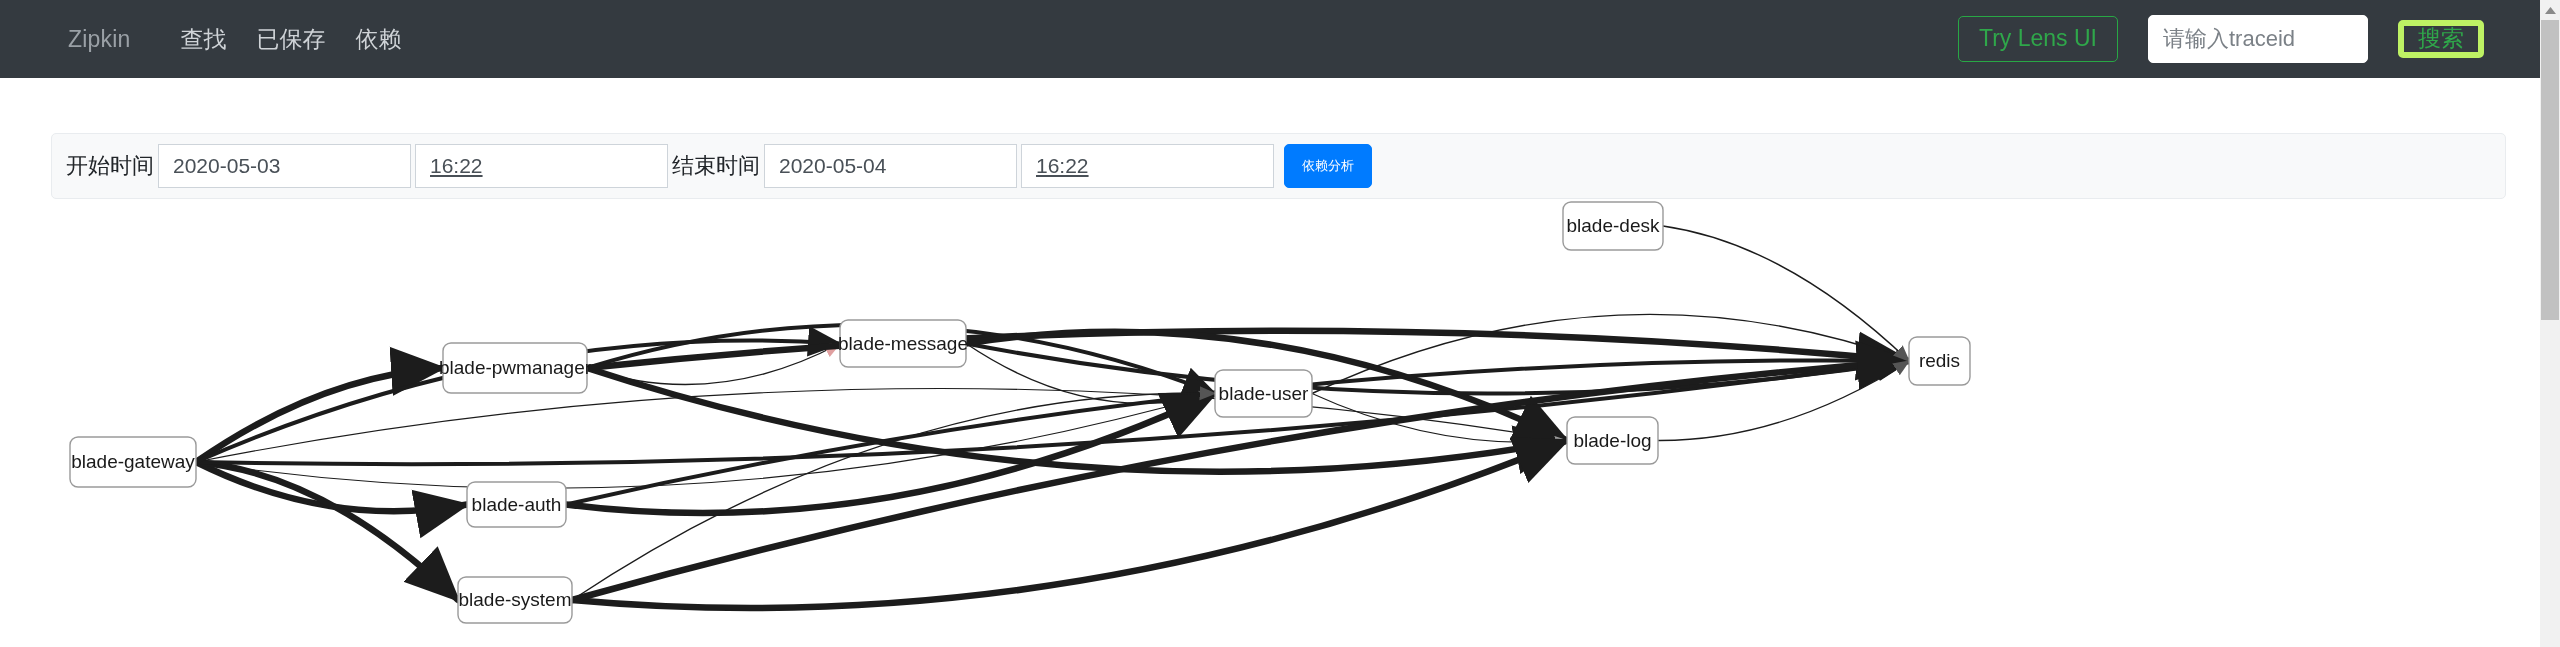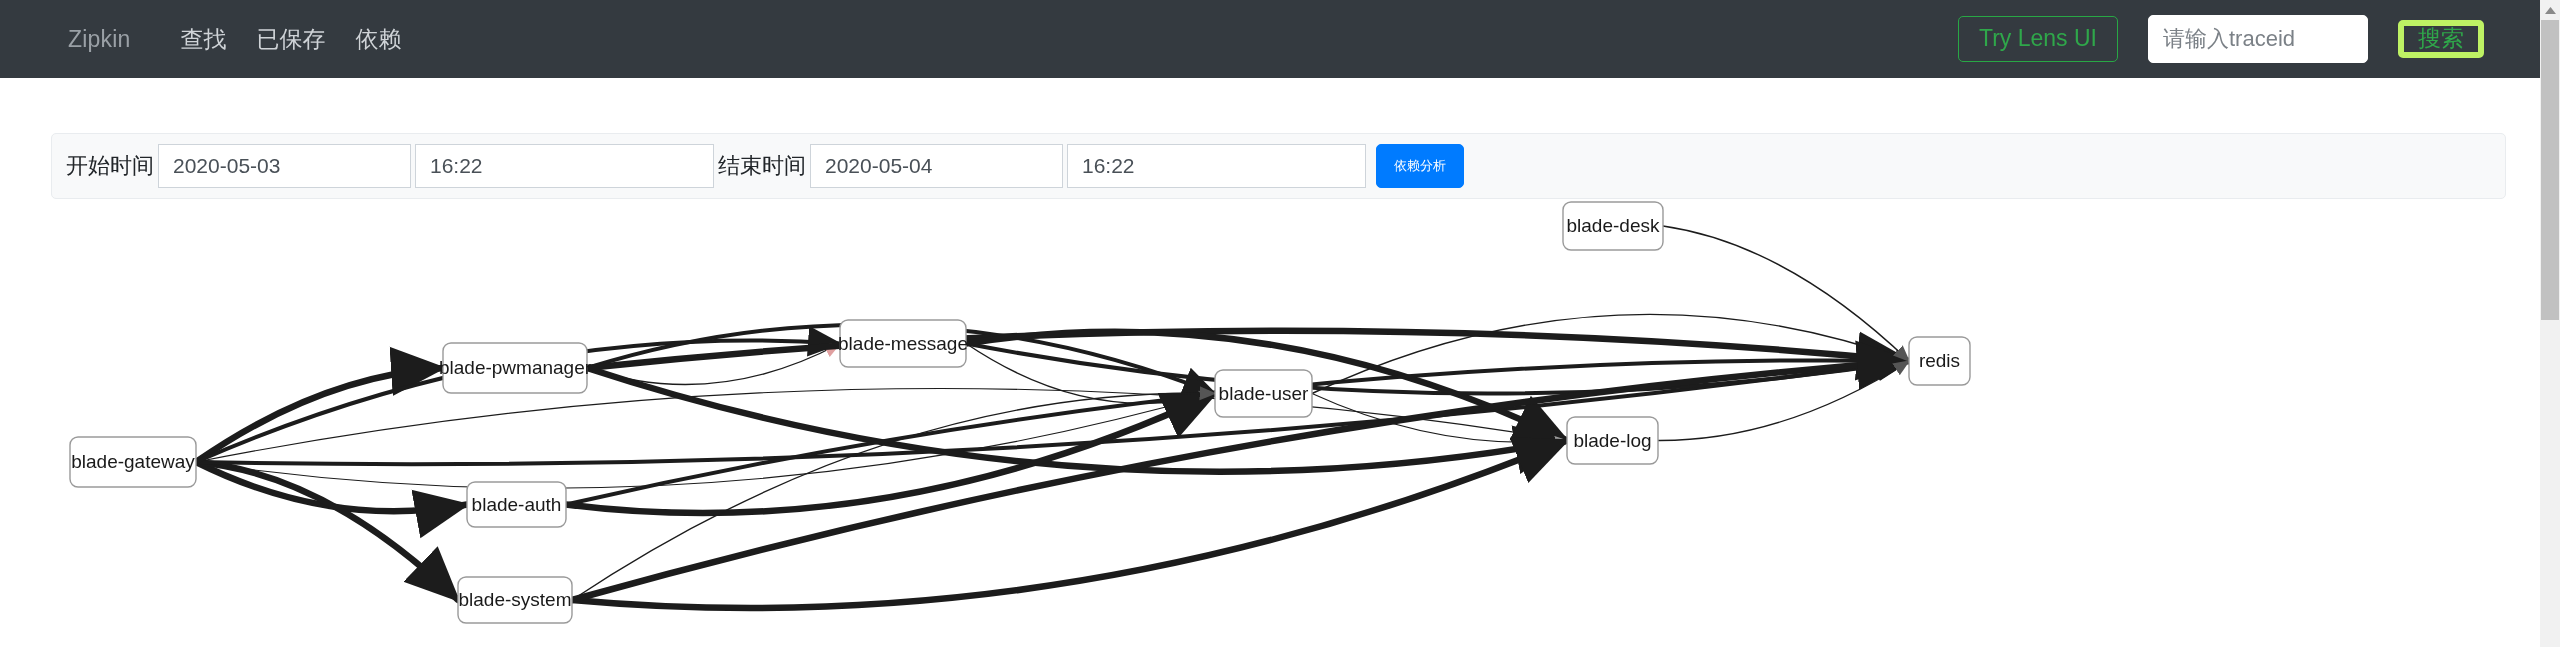--- a/index.html
+++ b/index.html
@@ -109,21 +109,21 @@
     border: 1px solid #ced4da;
     border-radius: 0;
     background: #ffffff;
     font-size: 21px;
     color: #495057;
     padding: 0 14px;
     outline: none;
     font-family: inherit;
   }
   .w-date { width: 253px; }
-  .w-time { width: 299px; }
+  .w-time { width: 253px; text-decoration: underline; }
   #analyze-btn {
     height: 44px;
     background: #007bff;
     border: 1px solid #007bff;
     color: #ffffff;
     border-radius: 5px;
     font-size: 13px;
     padding: 0 17px;
     cursor: pointer;
     margin-left: 6px;

